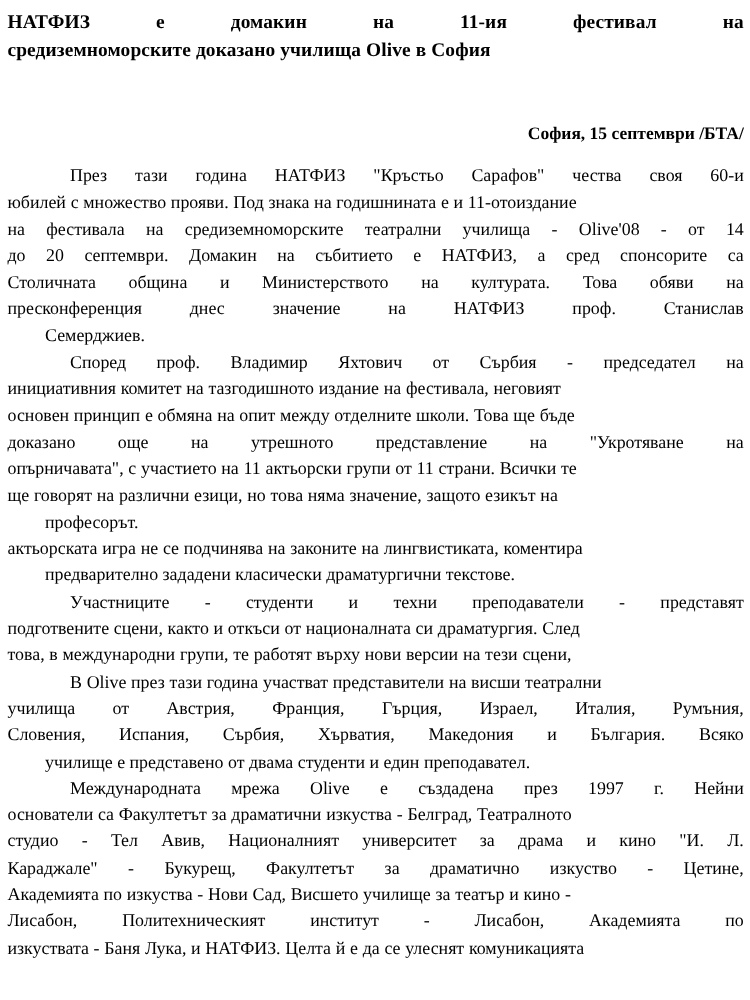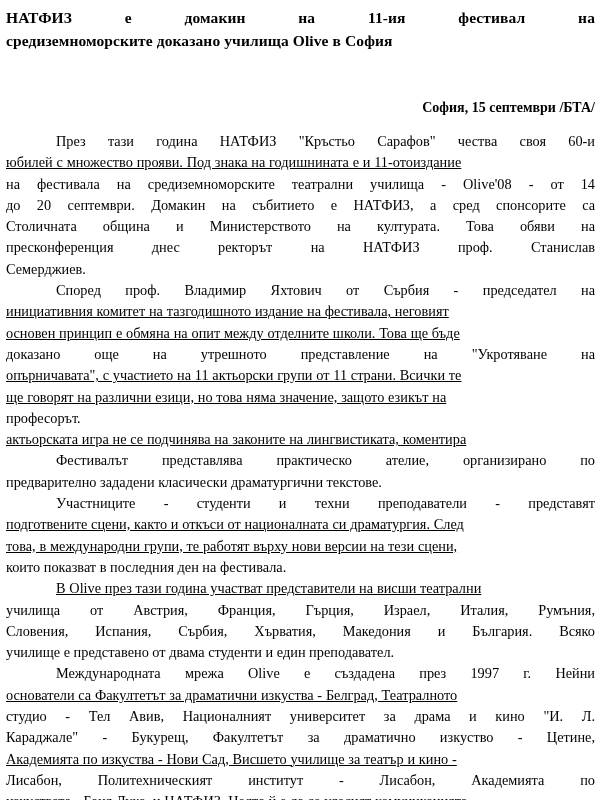--- a/index.html
+++ b/index.html
@@ -64,25 +64,25 @@
     display: block;
     text-align: justify;
     text-align-last: justify;
     text-indent: 0;
   }
   p.para .ln.first {
     text-indent: 50px;
   }
   p.para .ln.last {
     text-align-last: left;
+    margin-left: 30px;
   }
   p.para .ln.loose {
     text-align-last: left;
     word-spacing: 0.2px;
-    text-decoration: underline;
   }
 </style>
 </head>
 <body>
 
 <div class="page">
 
   <h1 class="doc-title">
     <span class="line-a">НАТФИЗ е домакин на 11-ия фестивал на</span>
     <span class="line-b">средиземноморските доказано училища Olive в София</span>
@@ -91,45 +91,43 @@
   <p class="dateline">София, 15 септември /БТА/</p>
 
   <div class="body-block">
 
     <p class="para">
       <span class="ln first">През тази година НАТФИЗ "Кръстьо Сарафов" чества своя 60-и</span>
       <span class="ln loose">юбилей с множество прояви. Под знака на годишнината е и 11-отоиздание</span>
       <span class="ln">на фестивала на средиземноморските театрални училища - Olive'08 - от 14</span>
       <span class="ln">до 20 септември. Домакин на събитието е НАТФИЗ, а сред спонсорите са</span>
       <span class="ln">Столичната община и Министерството на културата. Това обяви на</span>
-      <span class="ln">пресконференция днес ректорът на НАТФИЗ проф. Станислав</span>
+      <span class="ln">пресконференция днес значение на НАТФИЗ проф. Станислав</span>
       <span class="ln last">Семерджиев.</span>
     </p>
 
     <p class="para">
       <span class="ln first">Според проф. Владимир Яхтович от Сърбия - председател на</span>
       <span class="ln loose">инициативния комитет на тазгодишното издание на фестивала, неговият</span>
       <span class="ln loose">основен принцип е обмяна на опит между отделните школи. Това ще бъде</span>
       <span class="ln">доказано още на утрешното представление на "Укротяване на</span>
       <span class="ln loose">опърничавата", с участието на 11 актьорски групи от 11 страни. Всички те</span>
       <span class="ln loose">ще говорят на различни езици, но това няма значение, защото езикът на</span>
       <span class="ln last">професорът.</span>
       <span class="ln loose">актьорската игра не се подчинява на законите на лингвистиката, коментира</span>
     </p>
 
     <p class="para">
-      <span class="ln first">Фестивалът представлява практическо ателие, организирано по</span>
       <span class="ln last">предварително зададени класически драматургични текстове.</span>
     </p>
 
     <p class="para">
       <span class="ln first">Участниците - студенти и техни преподаватели - представят</span>
       <span class="ln loose">подготвените сцени, както и откъси от националната си драматургия. След</span>
       <span class="ln loose">това, в международни групи, те работят върху нови версии на тези сцени,</span>
-      <span class="ln last">които показват в последния ден на фестивала.</span>
     </p>
 
     <p class="para">
       <span class="ln first loose">В Olive през тази година участват представители на висши театрални</span>
       <span class="ln">училища от Австрия, Франция, Гърция, Израел, Италия, Румъния,</span>
       <span class="ln">Словения, Испания, Сърбия, Хърватия, Македония и България. Всяко</span>
       <span class="ln last">училище е представено от двама студенти и един преподавател.</span>
     </p>
 
     <p class="para">

